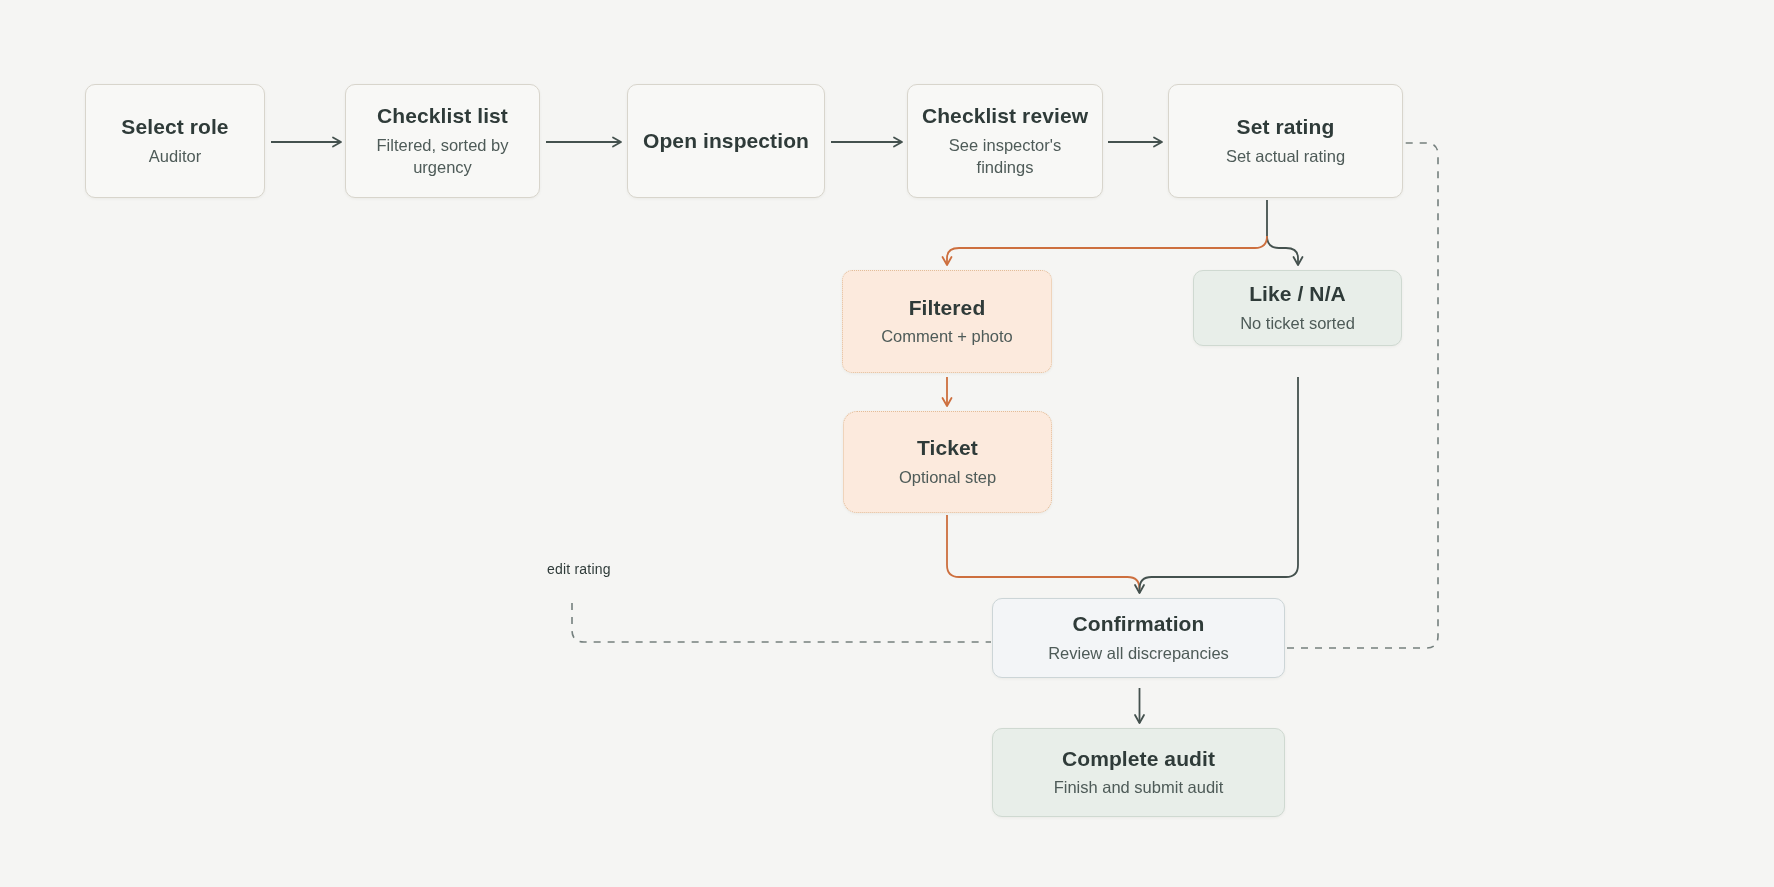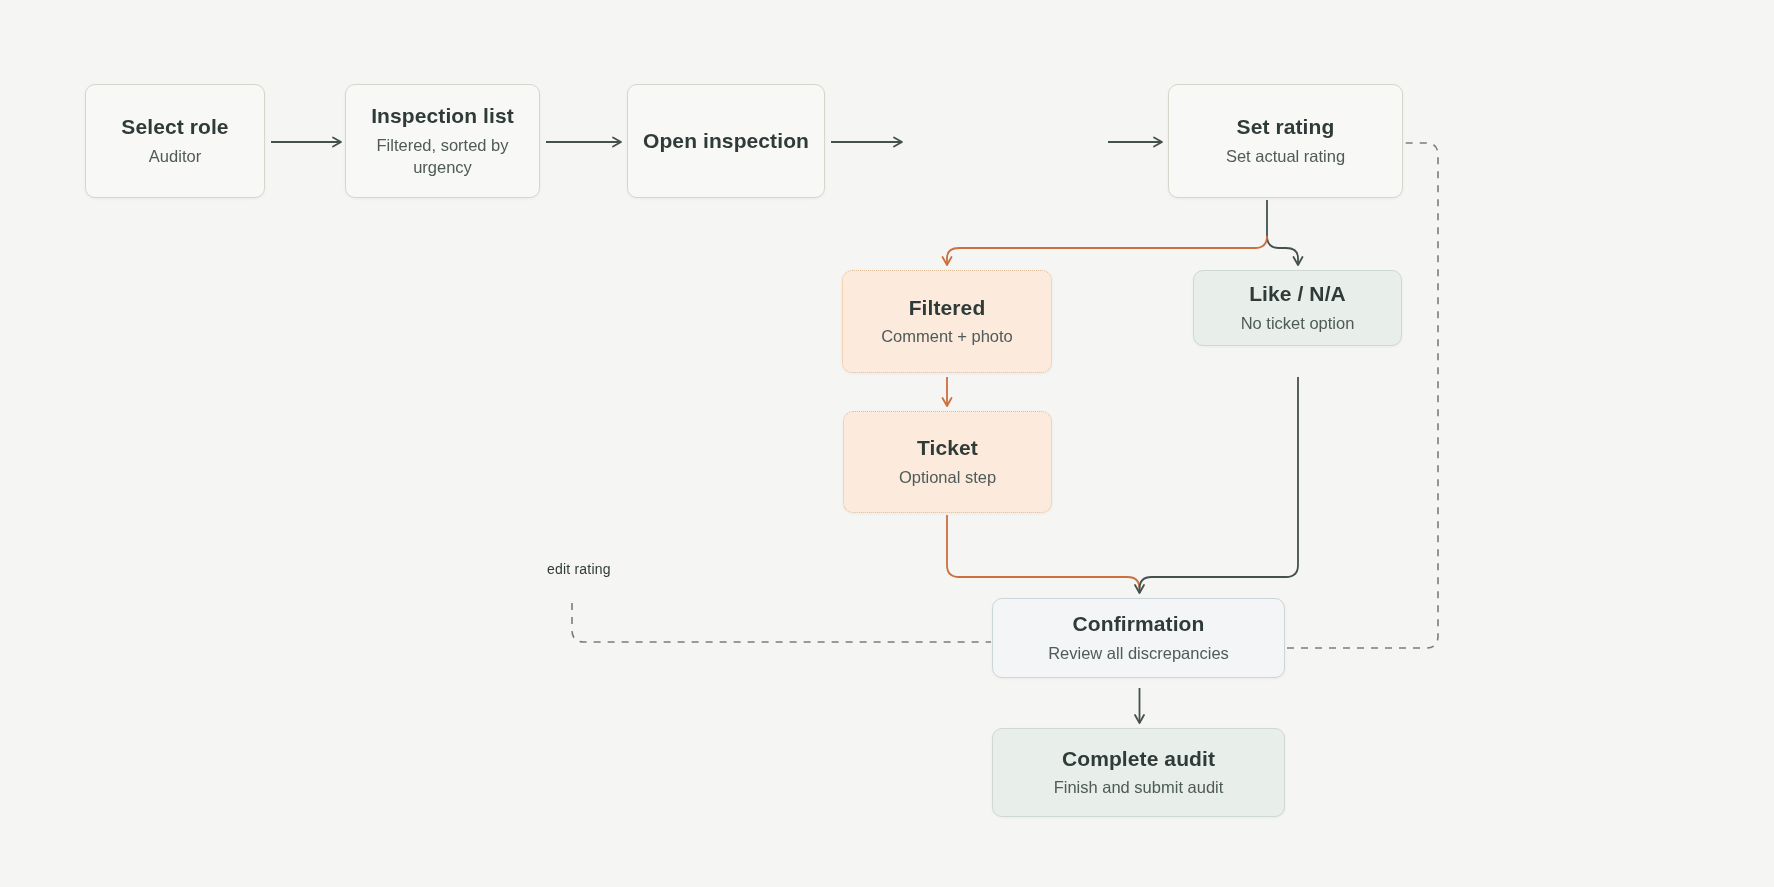--- a/index.html
+++ b/index.html
@@ -44,21 +44,21 @@
   .sub:empty{display:none;}
   .narrow{max-width:138px;}
 
   #n-select     {left:85px;   top:84px;  width:180px; height:114px;}
   #n-inspection {left:345px;  top:84px;  width:195px; height:114px;}
   #n-open       {left:627px;  top:84px;  width:198px; height:114px;}
   #n-checklist  {left:907px;  top:84px;  width:196px; height:114px;}
   #n-setrating  {left:1168px; top:84px;  width:235px; height:114px;}
   #n-dislike    {left:842px;  top:270px; width:210px; height:103px;}
   #n-like       {left:1193px; top:270px; width:209px; height:76px;}
-  #n-ticket     {left:843px;  top:411px; width:209px; height:102px;}
+  #n-ticket     {left:843px;  top:411px; width:209px; height:102px;border-radius:14px;}
   #n-confirm    {left:992px;  top:598px; width:293px; height:80px;}
   #n-complete   {left:992px;  top:728px; width:293px; height:89px;}
 
   .float-label{
     position:absolute; left:547px; top:561px;
     font-size:14px; color:var(--title-text); letter-spacing:.2px;
   }
 </style>
 </head>
 <body>
@@ -96,43 +96,47 @@
     <path class="sg" d="M1287,648 H1426 Q1438,648 1438,636 V155 Q1438,143 1426,143 H1373" marker-end="url(#mk-gray)"></path>
     <path class="sg" d="M572,603 V630 Q572,642 584,642 H991"></path>
   </svg>
 
   <div class="node v-default" id="n-select">
     <div class="title">Select role</div>
     <div class="sub">Auditor</div>
   </div>
 
   <div class="node v-default" id="n-inspection">
-    <div class="title">Inspection list</div>
+    <div class="title">Checklist list</div>
     <div class="sub narrow">Filtered, sorted by urgency</div>
   </div>
 
   <div class="node v-default" id="n-open">
     <div class="title">Open inspection</div>
 
   </div>
 
+  <div class="node v-default" id="n-checklist">
+    <div class="title">Checklist review</div>
+    <div class="sub narrow">See inspector's findings</div>
+  </div>
 
   <div class="node v-default" id="n-setrating">
     <div class="title">Set rating</div>
     <div class="sub">Set actual rating</div>
   </div>
 
   <div class="node v-peach" id="n-dislike">
     <div class="title">Filtered</div>
     <div class="sub">Comment + photo</div>
   </div>
 
   <div class="node v-sage" id="n-like">
     <div class="title">Like / N/A</div>
-    <div class="sub">No ticket option</div>
+    <div class="sub">No ticket sorted</div>
   </div>
 
   <div class="node v-peach" id="n-ticket">
     <div class="title">Ticket</div>
     <div class="sub">Optional step</div>
   </div>
 
   <div class="node v-blue" id="n-confirm">
     <div class="title">Confirmation</div>
     <div class="sub">Review all discrepancies</div>

